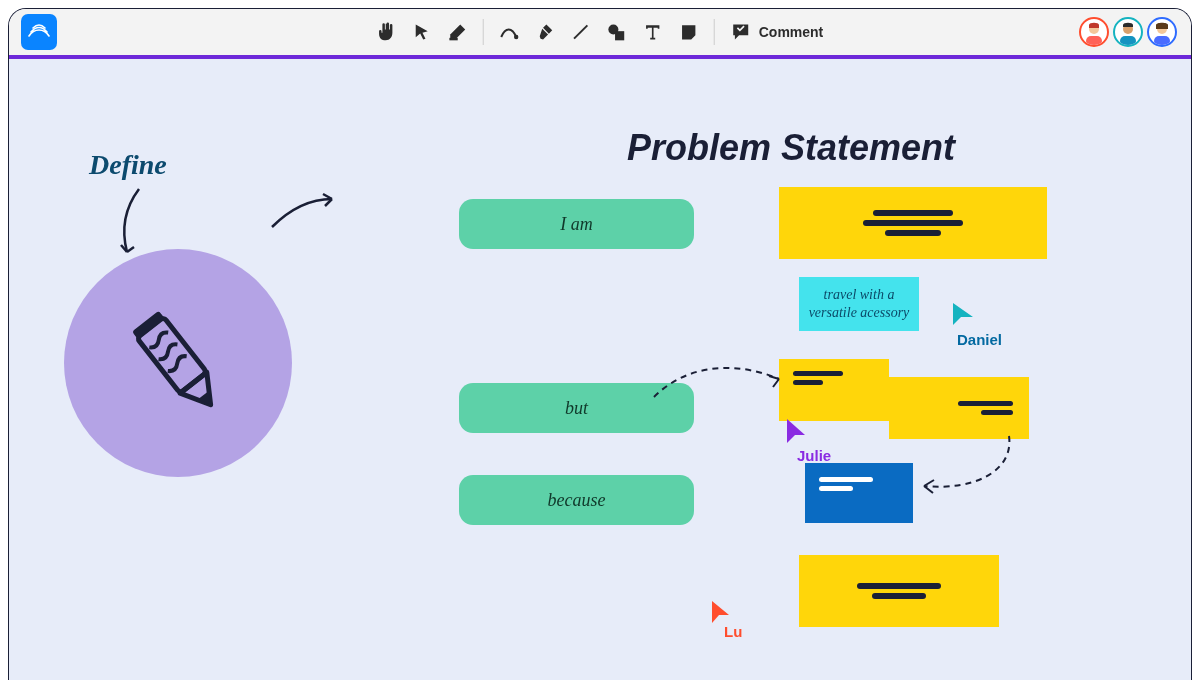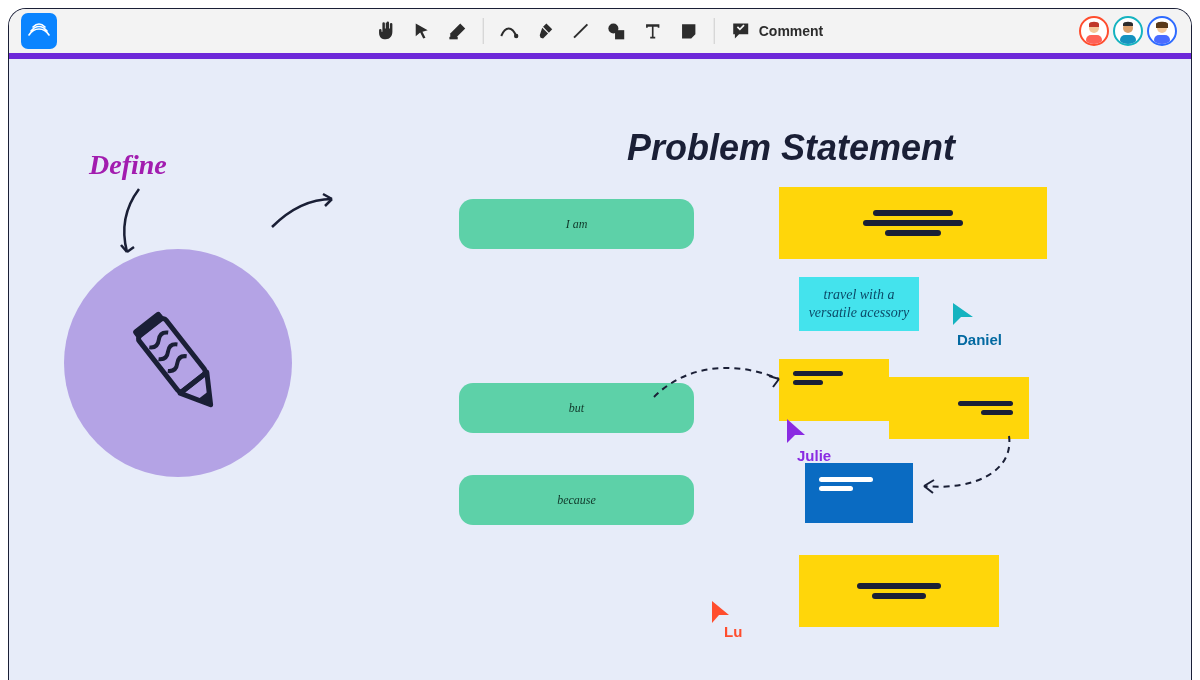--- a/index.html
+++ b/index.html
@@ -16,21 +16,21 @@
     left: 8px; top: 8px; right: 8px; bottom: 0;
     background: #e7ecf9;
     border: 1px solid #1a1f36;
     border-bottom: none;
     border-radius: 18px 18px 0 0;
     overflow: hidden;
   }
   .toolbar {
     height: 50px;
     background: #f3f3f3;
-    border-bottom: 6px solid #6d28d9;
+    border-bottom: 4px solid #6d28d9;
     display: flex;
     align-items: center;
     padding: 0 12px;
     position: relative;
   }
   .logo {
     width: 36px; height: 36px;
     background: #0a84ff;
     border-radius: 7px;
     display: flex; align-items: center; justify-content: center;
@@ -77,40 +77,40 @@
     font-weight: 800;
     color: #1a1f36;
     font-style: italic;
   }
   .define-label {
     position: absolute;
     left: 80px; top: 90px;
     font-family: "Segoe Script", "Comic Sans MS", cursive;
     font-size: 28px;
     font-style: italic;
-    color: #a21caf;
+    color: #0c4a6e;
     font-weight: 600;
   }
   .circle {
     position: absolute;
     left: 55px; top: 190px;
     width: 228px; height: 228px;
     border-radius: 50%;
     background: #b4a3e5;
     display: flex; align-items: center; justify-content: center;
   }
   .pill {
     position: absolute;
     width: 235px; height: 50px;
     background: #5dd1a8;
     border-radius: 14px;
     display: flex; align-items: center; justify-content: center;
     font-family: "Segoe Script", "Comic Sans MS", cursive;
     font-style: italic;
-    font-size: 12px;
+    font-size: 18px;
     color: #10382a;
   }
   .note {
     position: absolute;
     background: #ffd60a;
     display: flex; align-items: center; justify-content: center;
     flex-direction: column;
   }
   .note .bar { background:#1a1f36; border-radius:3px; height:6px; margin:2px 0; }
   .note .bar.w { background:#fff; }

